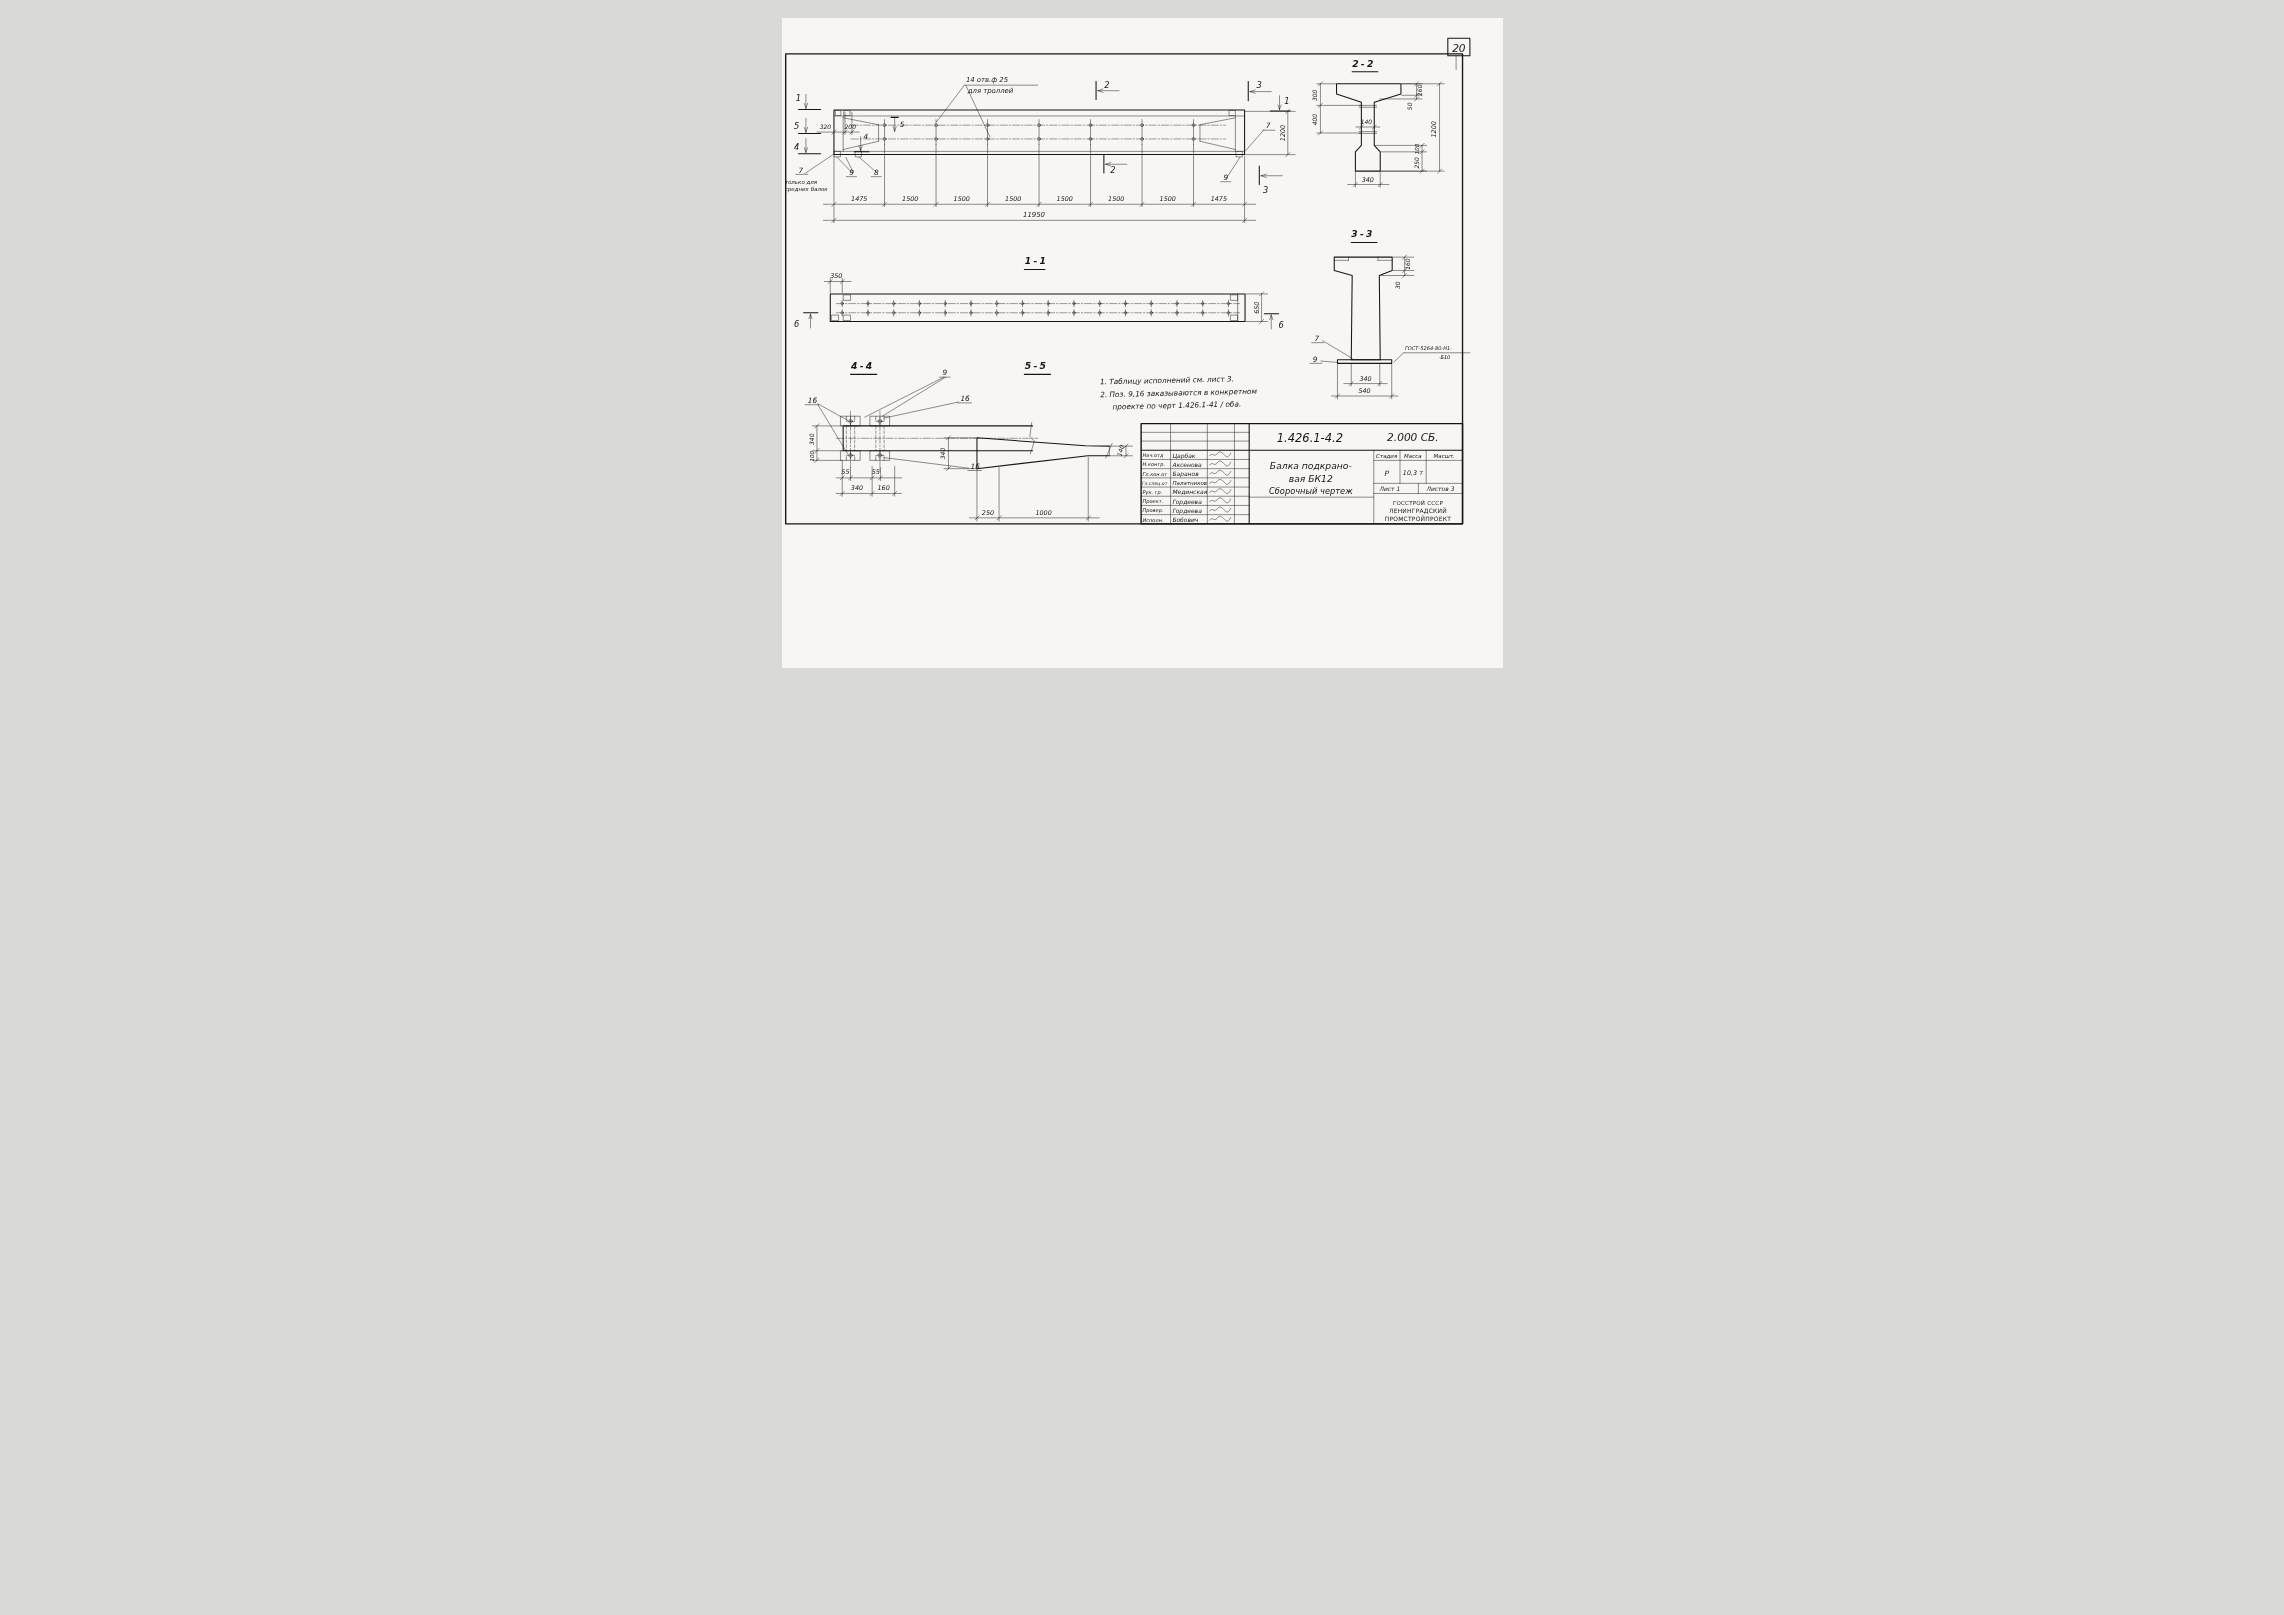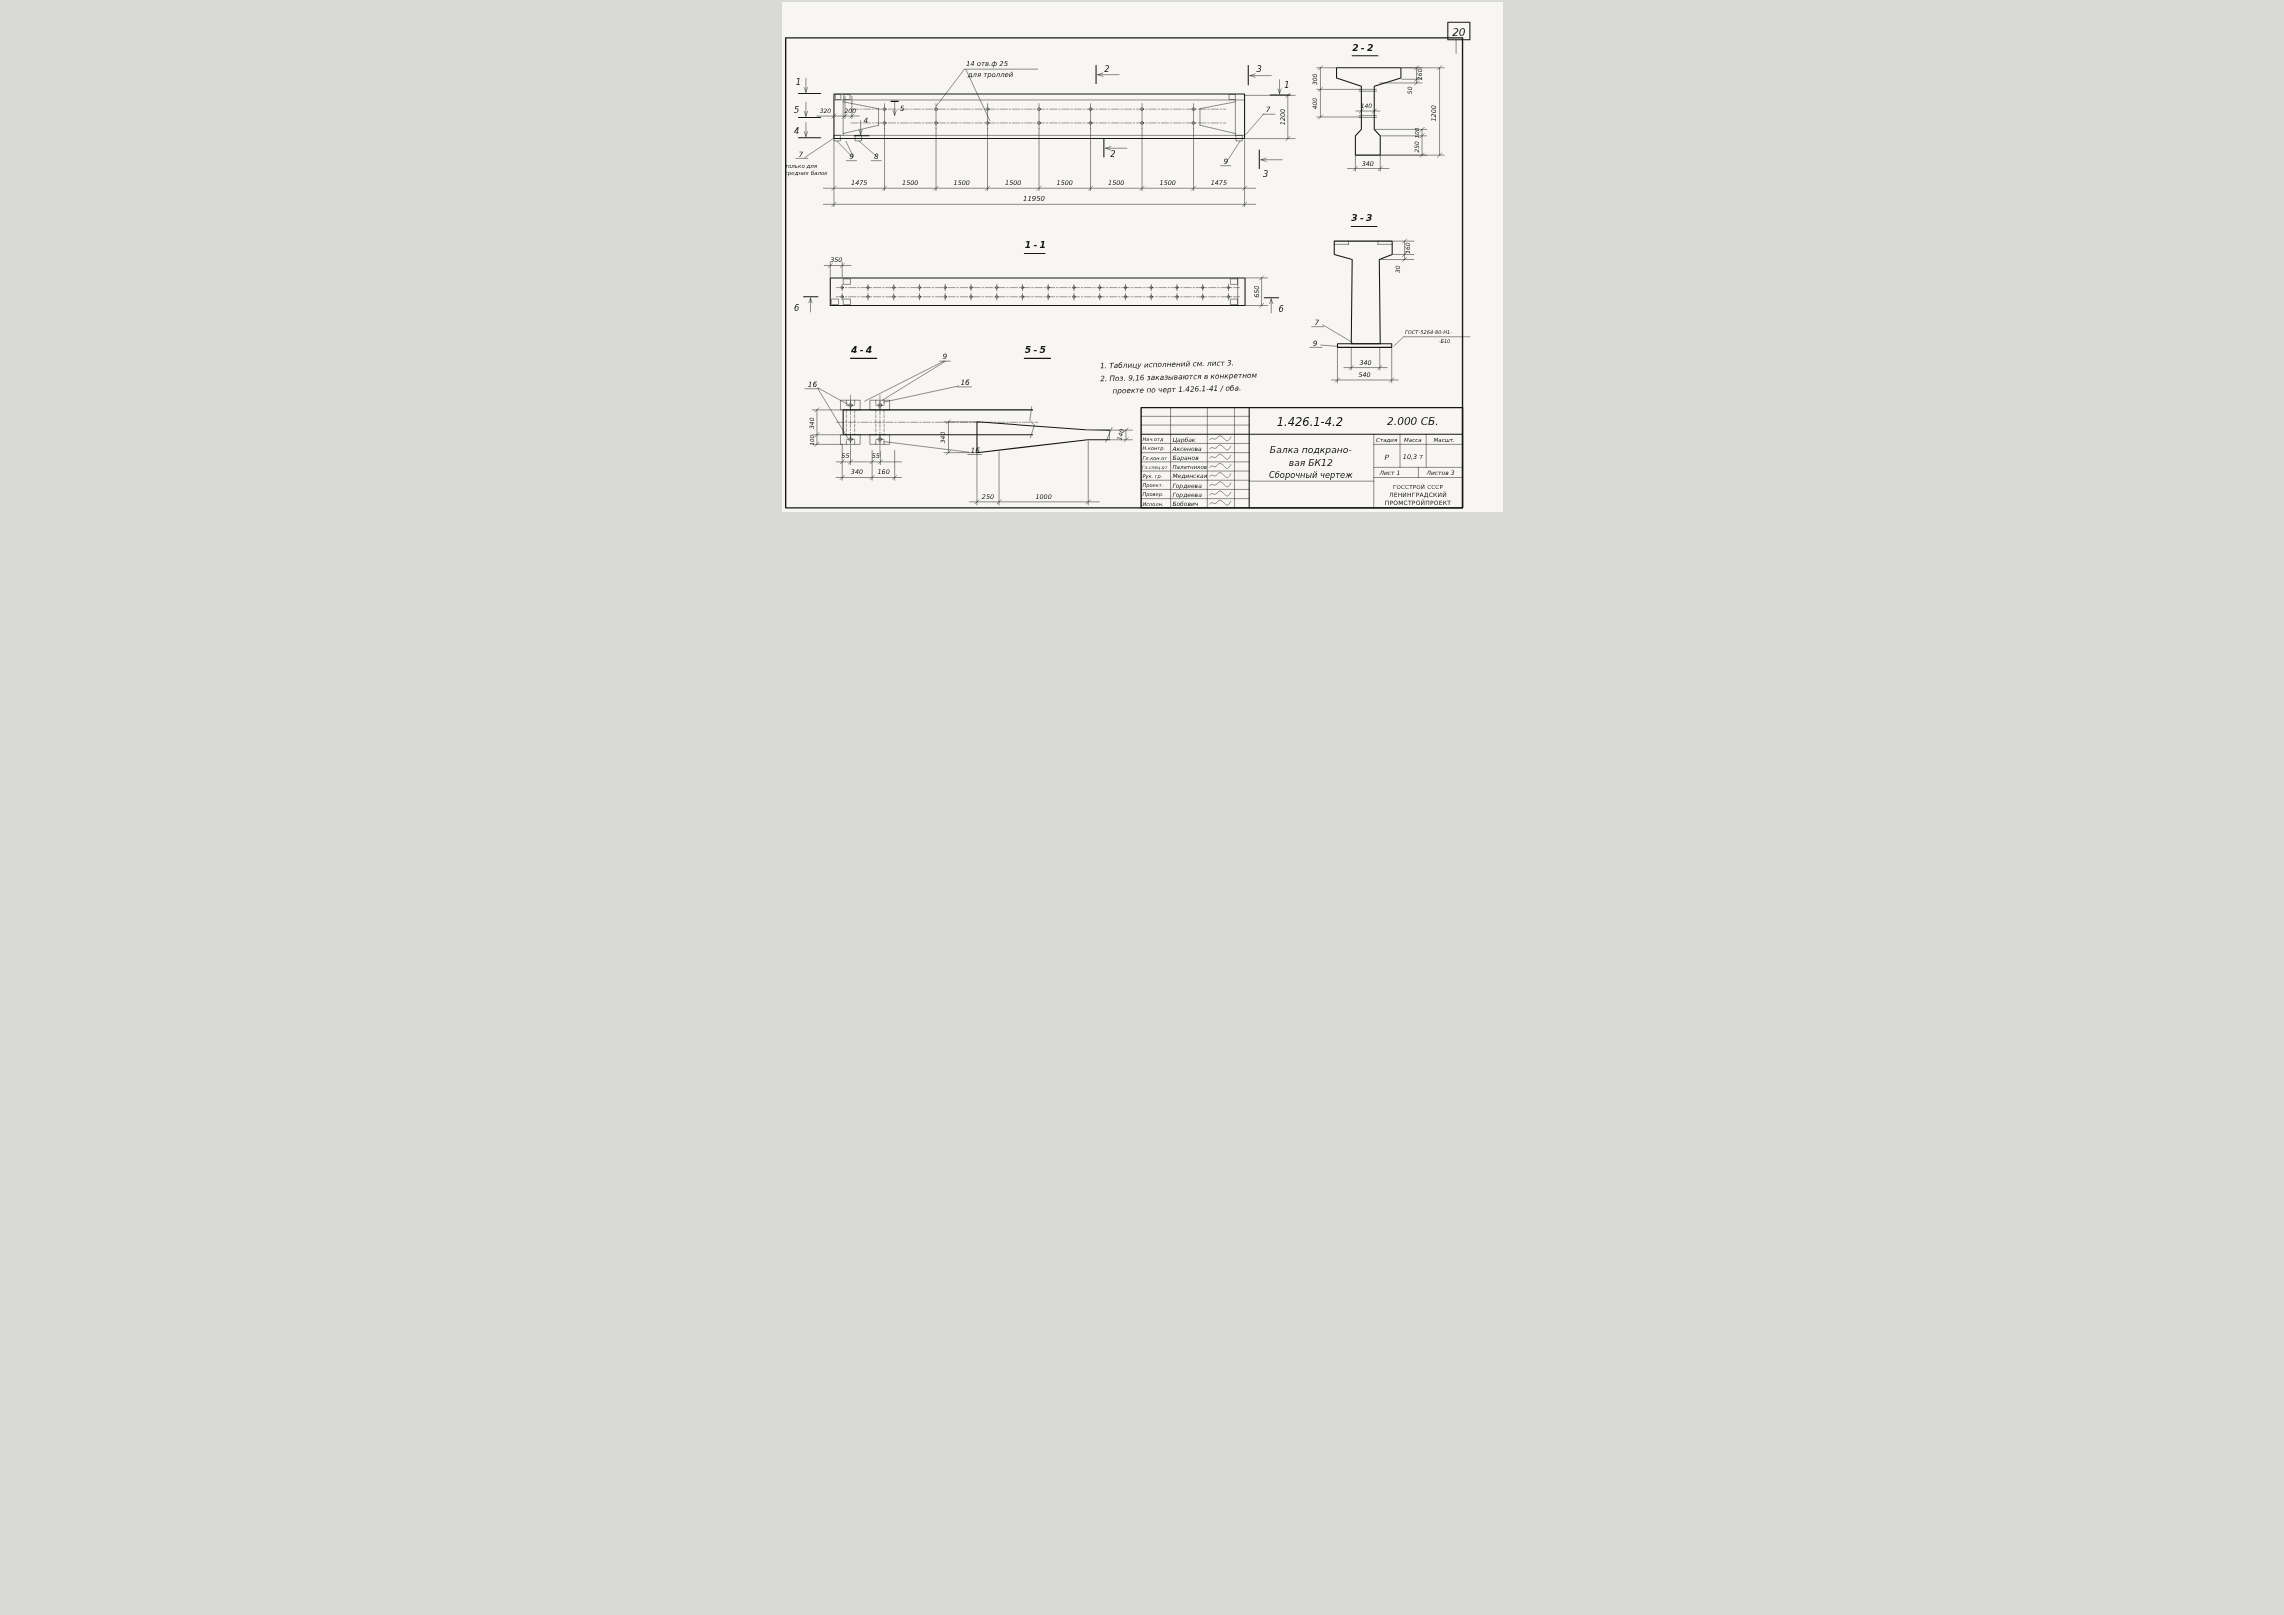--- a/index.html
+++ b/index.html
@@ -1,16 +1,16 @@
 <!DOCTYPE html>
 <html style="font-size:7.4px"><head>
 <meta charset="utf-8">
 <style>
   html,body{margin:0;padding:0;background:#d9d9d6;}
-  .sheet{width:721px;height:510px;background:#f7f6f2;position:relative;margin:2px auto;
+  .sheet{width:721px;height:650px;background:#f7f6f2;position:relative;margin:18px auto;
          font-family:"DejaVu Sans",sans-serif;}
   svg{display:block;width:721px;height:510px;}
   .ln{stroke:#161616;fill:none;stroke-linecap:round;stroke-linejoin:round;}
   .s1{stroke-width:1.05;}
   .s2{stroke-width:2.3;}
   .s3{stroke-width:3;}
   .cl{stroke-dasharray:16 4 3 4;stroke-width:0.9;}
   .dsh{stroke-dasharray:6 4;stroke-width:0.9;}
   .t{font-family:"DejaVu Sans",sans-serif;font-style:italic;fill:#161616;}
   .tn{font-style:normal;}

